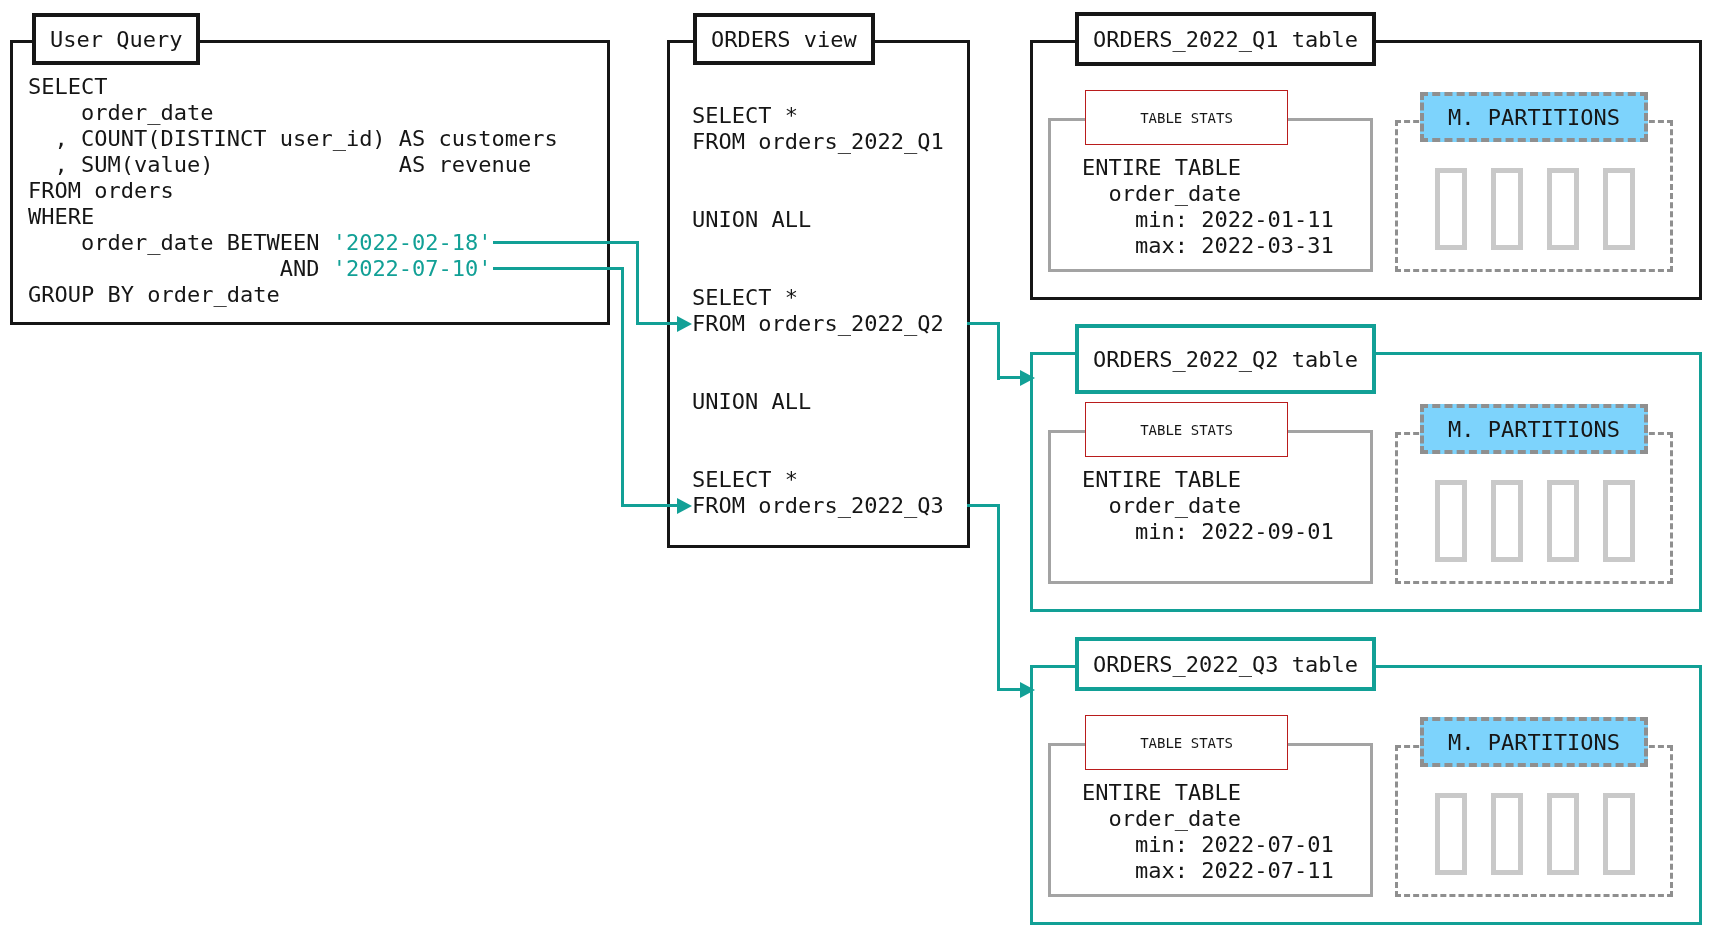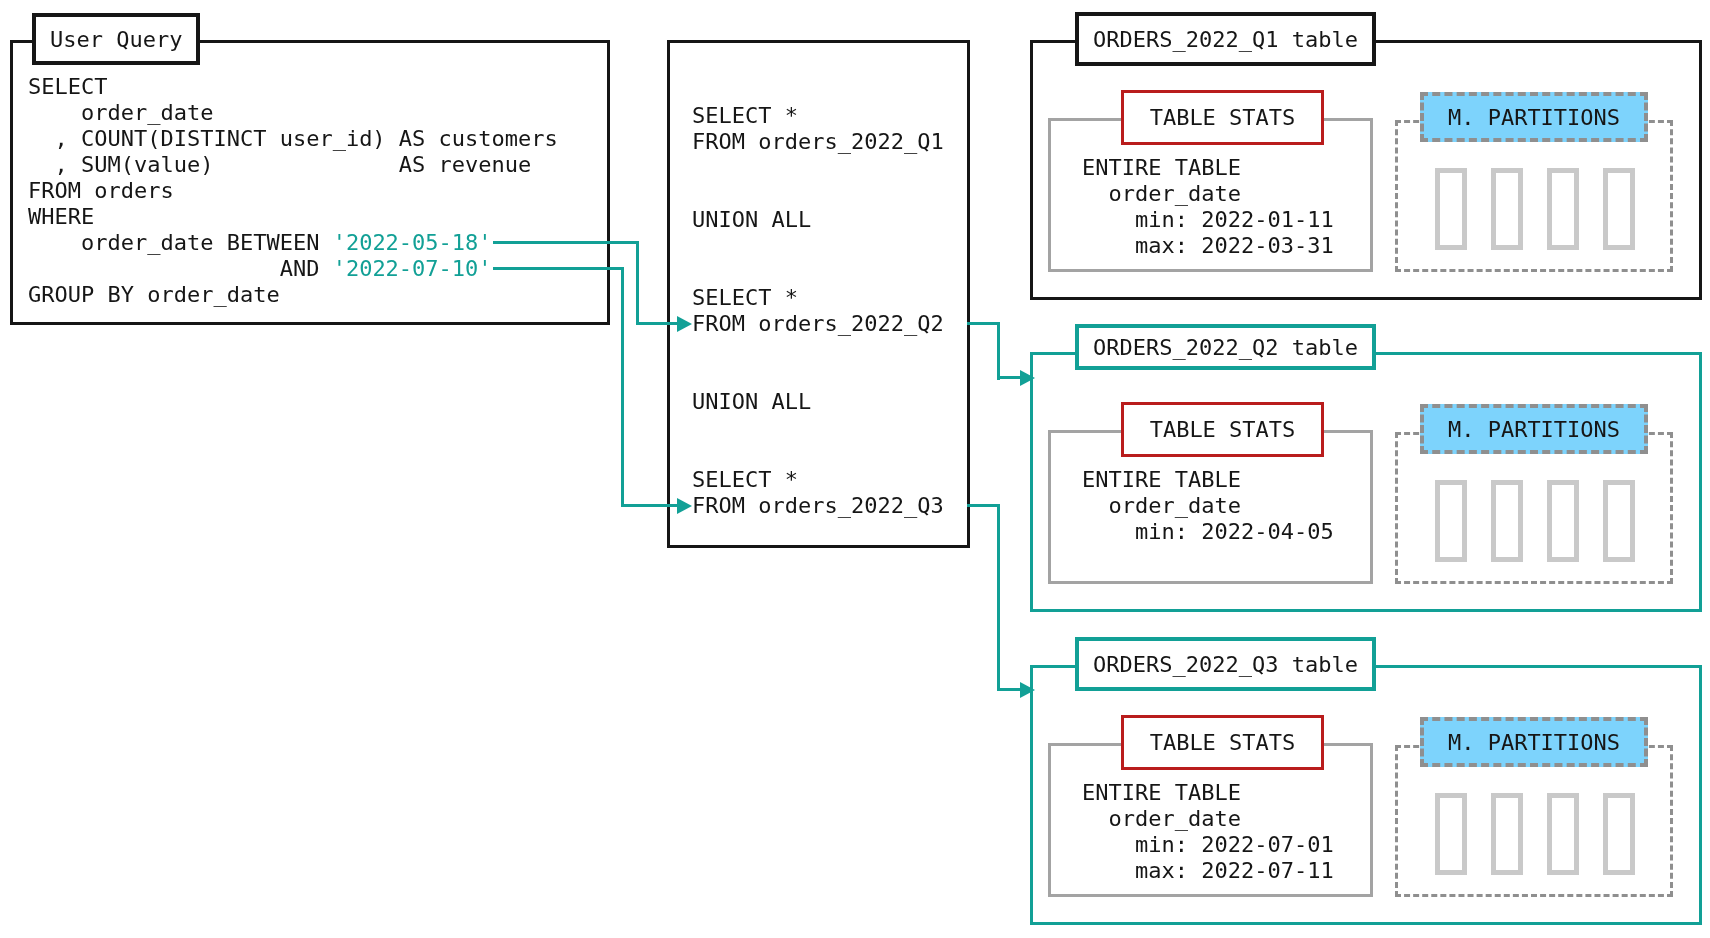--- a/index.html
+++ b/index.html
@@ -19,23 +19,23 @@
     display:flex;align-items:center;justify-content:center;
     font-size:22px;white-space:pre;padding:0 14px;
   }
   .titlebox.teal-b{border-color:#12a096;}
   
   .code{font-size:22px;line-height:26px;white-space:pre;z-index:2;}
   .teal-t{color:#12a096;}
   
   .statsbox{border:3px solid #a3a3a3;background:transparent;z-index:1;}
   .statstitle{
-    border:3px solid #b91c1c;background:#ffffff;z-index:3;
+    border:1px solid #b91c1c;background:#ffffff;z-index:3;
     display:flex;align-items:center;justify-content:center;
-    font-size:22px;white-space:pre;margin-left:36px;
+    font-size:14px;white-space:pre;
   }
   .partbox{border:3px dashed #8f8f8f;background:transparent;z-index:1;}
   .parttitle{
     border:4px dashed #8f8f8f;background:#7dd3fc;z-index:3;
     display:flex;align-items:center;justify-content:center;
     font-size:22px;white-space:pre;
   }
   .prect{width:32px;height:82px;border:5px solid #c9c9c9;background:#ffffff;z-index:2;}
   
   .hline{height:3px;background:#12a096;z-index:4;}
@@ -56,25 +56,28 @@
   <div class="abs edge" style="left:10px;top:40px;width:600px;height:285px;"></div>
   <div class="abs titlebox" style="left:32px;top:13px;height:52px;">
     <span>User Query</span>
   </div>
   <div class="abs code" style="left:28px;top:74px;">SELECT
     order_date
   , COUNT(DISTINCT user_id) AS customers
   , SUM(value)              AS revenue
 FROM orders
 WHERE</div>
-  <div class="abs code" style="left:28px;top:230px;"><span>    order_date BETWEEN </span><span class="teal-t">'2022-05-18'</span></div>
+  <div class="abs code" style="left:28px;top:230px;"><span>    order_date BETWEEN </span><span class="teal-t">'2022-02-18'</span></div>
   <div class="abs code" style="left:28px;top:256px;"><span>                   AND </span><span class="teal-t">'2022-07-10'</span></div>
   <div class="abs code" style="left:28px;top:282px;">GROUP BY order_date</div>
 
   <div class="abs edge" style="left:667px;top:40px;width:303px;height:508px;"></div>
+  <div class="abs titlebox" style="left:693px;top:13px;height:52px;">
+    <span>ORDERS view</span>
+  </div>
   <div class="abs code" style="left:692px;top:103px;">SELECT *
 FROM orders_2022_Q1
 
 
 UNION ALL
 
 
 SELECT *
 FROM orders_2022_Q2
 
@@ -105,31 +108,31 @@
       <span>M. PARTITIONS</span>
     </div>
     <div class="abs prect" style="left:405px;top:156px;"></div>
     <div class="abs prect" style="left:461px;top:156px;"></div>
     <div class="abs prect" style="left:517px;top:156px;"></div>
     <div class="abs prect" style="left:573px;top:156px;"></div>
   </div>
 
   <div class="abs block" style="left:1030px;top:324px;">
     <div class="abs edge teal-b" style="left:0;top:28px;width:672px;height:260px;"></div>
-    <div class="abs titlebox teal-b" style="left:45px;top:0;height:46px;">
+    <div class="abs titlebox teal-b" style="left:45px;top:0;height:70px;">
       <span>ORDERS_2022_Q2 table</span>
     </div>
     <div class="abs statsbox" style="left:18px;top:106px;width:325px;height:154px;"></div>
     <div class="abs statstitle" style="left:55px;top:78px;width:203px;height:55px;">
       <span>TABLE STATS</span>
     </div>
     <div class="abs" style="left:52px;top:143px;">
       <div class="code">ENTIRE TABLE</div>
       <div class="code">  order_date</div>
-      <div class="code">    min: 2022-04-05</div>
+      <div class="code">    min: 2022-09-01</div>
     </div>
     <div class="abs partbox" style="left:365px;top:108px;width:278px;height:152px;"></div>
     <div class="abs parttitle" style="left:390px;top:80px;width:228px;height:50px;">
       <span>M. PARTITIONS</span>
     </div>
     <div class="abs prect" style="left:405px;top:156px;"></div>
     <div class="abs prect" style="left:461px;top:156px;"></div>
     <div class="abs prect" style="left:517px;top:156px;"></div>
     <div class="abs prect" style="left:573px;top:156px;"></div>
   </div>

